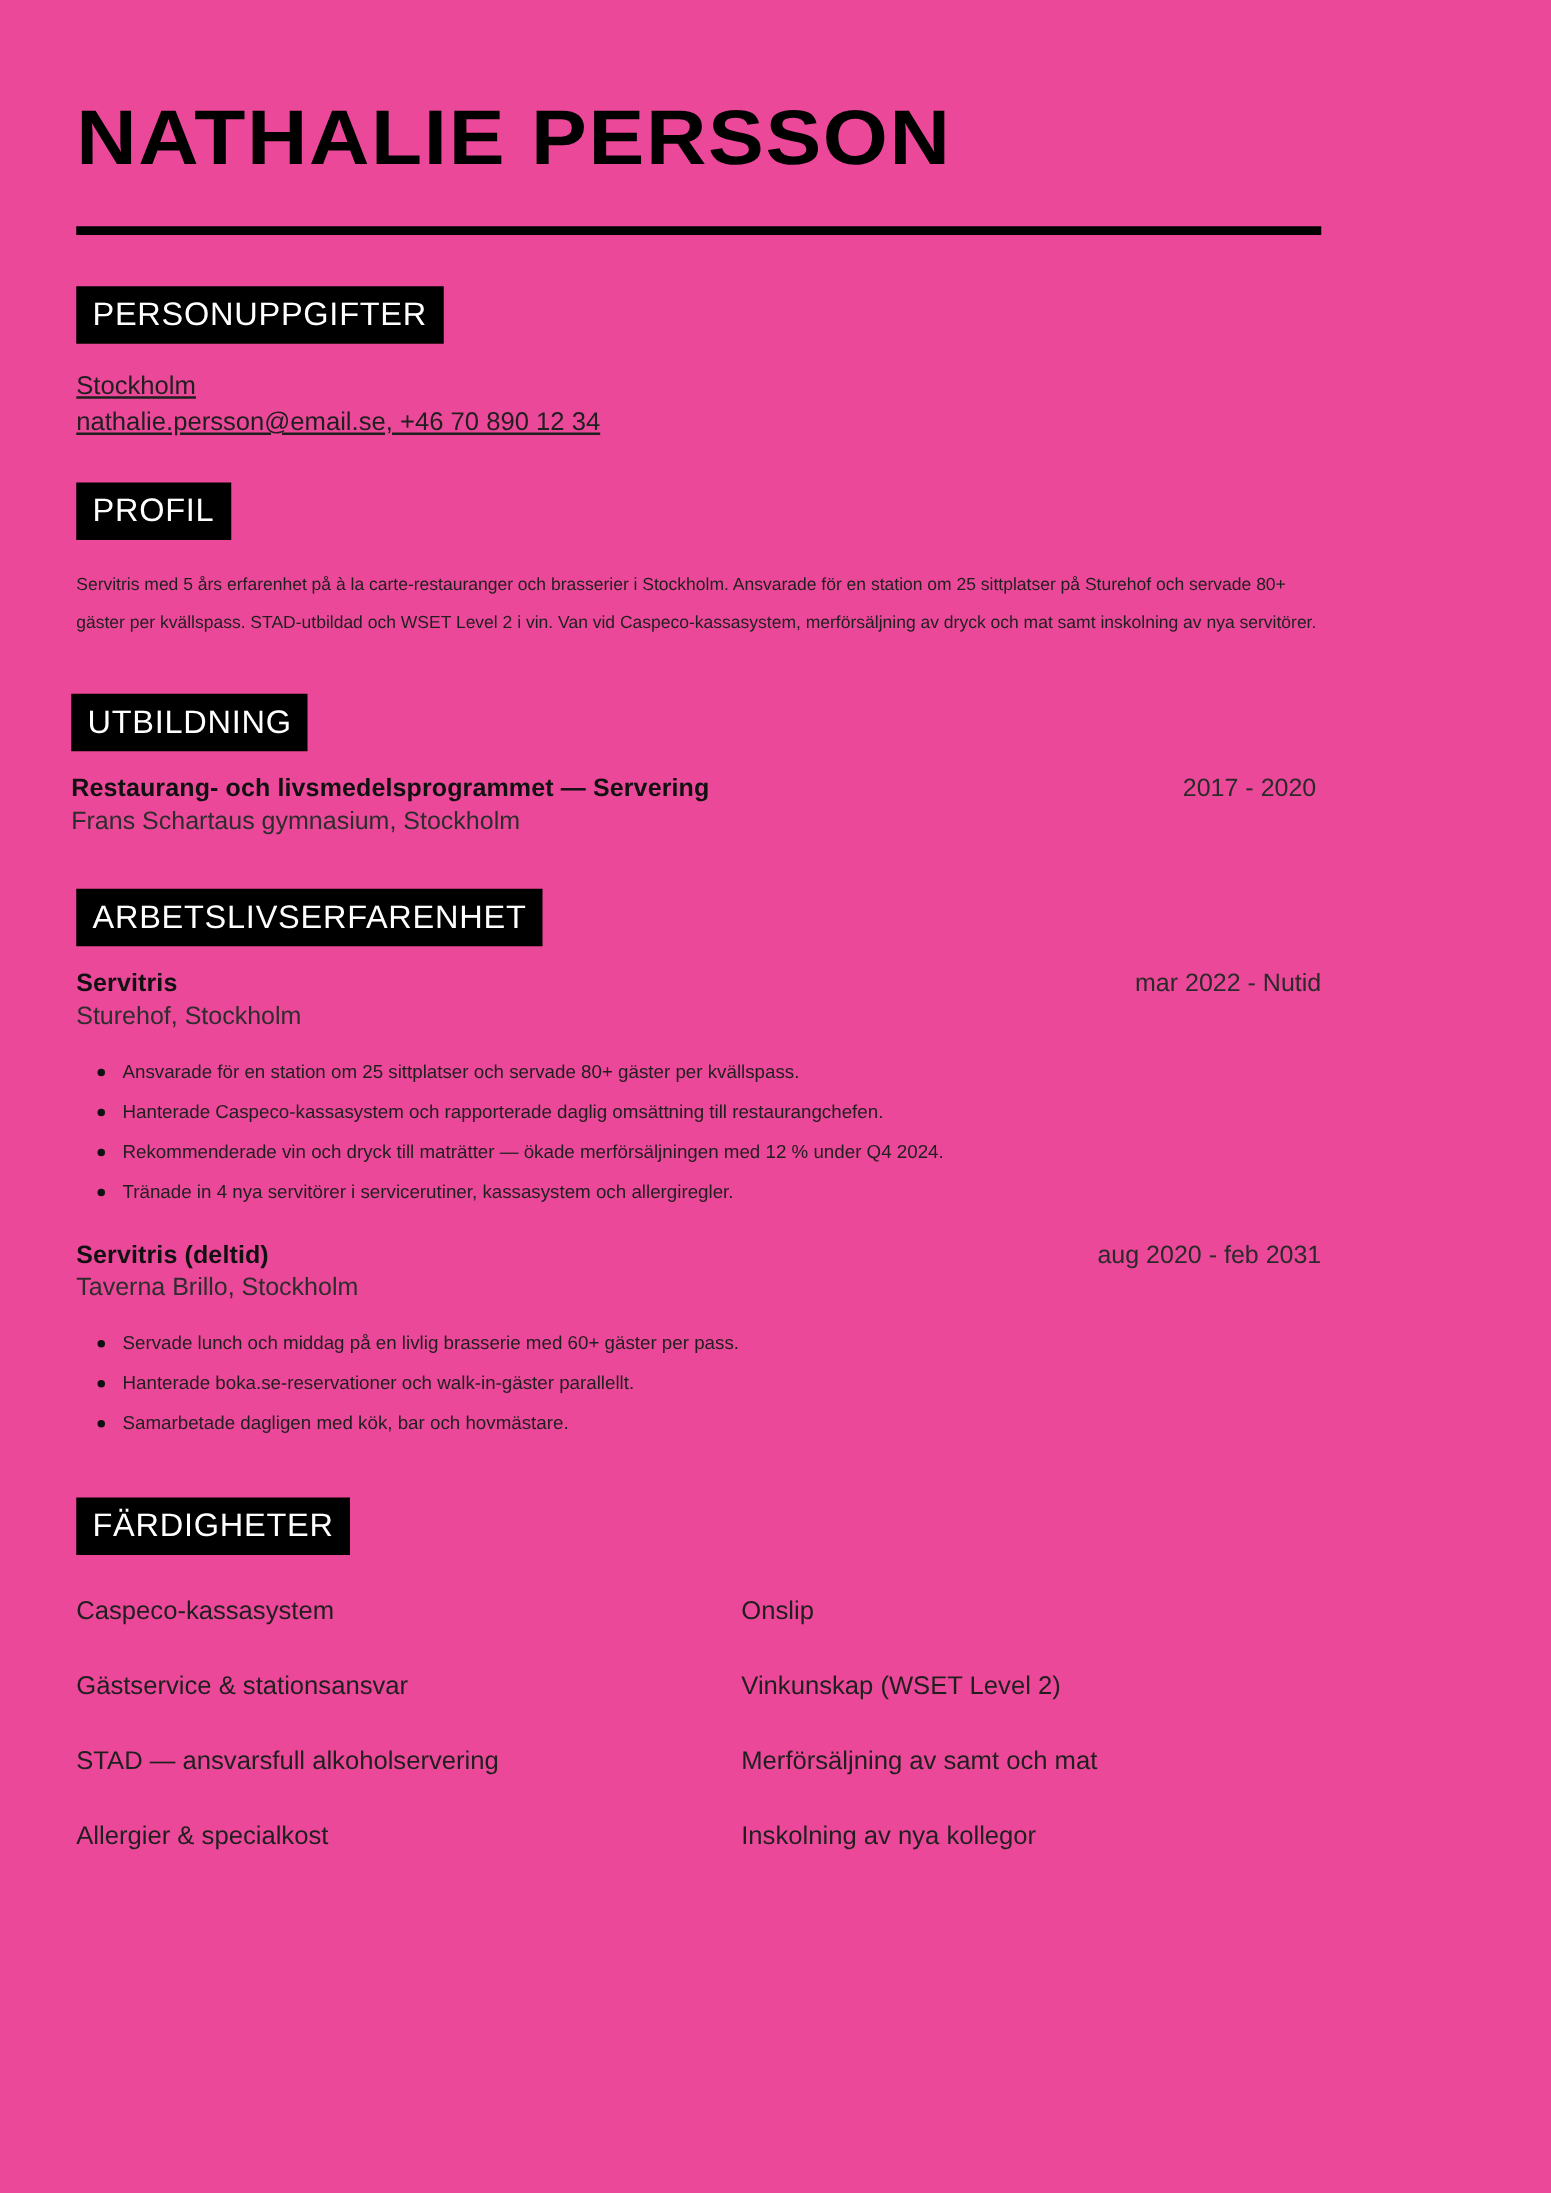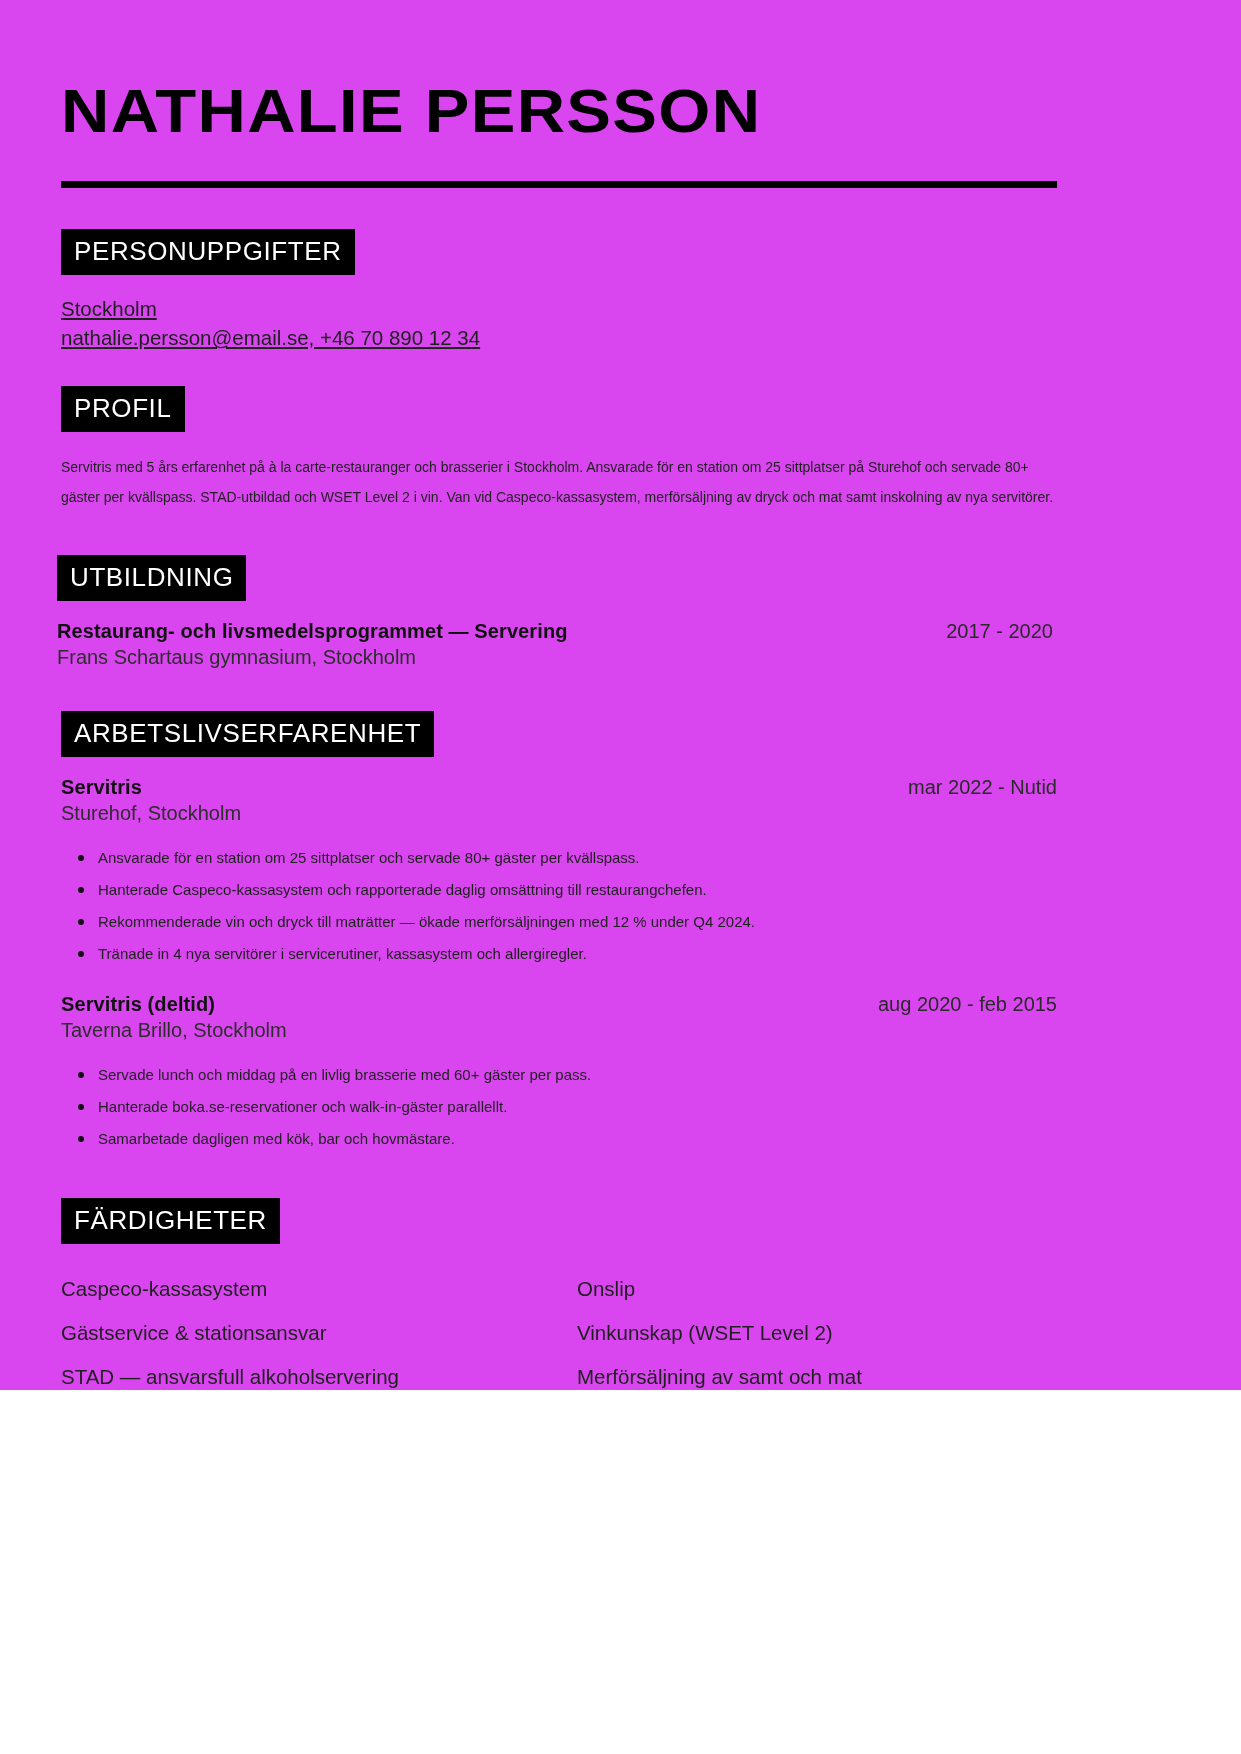--- a/index.html
+++ b/index.html
@@ -3,22 +3,22 @@
 <meta charset="utf-8">
 <style>
   html, body {
     margin: 0;
     padding: 0;
     background: #ffffff;
   }
   .page {
     position: relative;
     width: 1241px;
-    height: 1390px;
-    background: #d946ef;
+    height: 1754px;
+    background: #ec4899;
     box-sizing: border-box;
     padding: 78px 120px 0 57px;
     font-family: "Liberation Sans", sans-serif;
     color: #1a1a1a;
     overflow: hidden;
   }
   .content {
     width: 996px;
   }
 
@@ -138,20 +138,21 @@
     background: #111111;
     border-radius: 50%;
   }
 
   
   .skills-grid {
     margin-top: 23px;
     display: grid;
     grid-template-columns: 516px 1fr;
     row-gap: 0;
+    gap: 16px;
   }
   .skill-item {
     font-size: 20.5px;
     line-height: 44px;
     color: #1f1f1f;
   }
 </style>
 </head>
 <body>
 
@@ -198,21 +199,21 @@
           <li>Ansvarade för en station om 25 sittplatser och servade 80+ gäster per kvällspass.</li>
           <li>Hanterade Caspeco-kassasystem och rapporterade daglig omsättning till restaurangchefen.</li>
           <li>Rekommenderade vin och dryck till maträtter — ökade merförsäljningen med 12 % under Q4 2024.</li>
           <li>Tränade in 4 nya servitörer i servicerutiner, kassasystem och allergiregler.</li>
         </ul>
       </div>
 
       <div class="entry entry-job">
         <div class="entry-head">
           <span class="entry-title">Servitris (deltid)</span>
-          <span class="entry-date">aug 2020 - feb 2015</span>
+          <span class="entry-date">aug 2020 - feb 2031</span>
         </div>
         <div class="entry-sub">Taverna Brillo, Stockholm</div>
         <ul class="bullets">
           <li>Servade lunch och middag på en livlig brasserie med 60+ gäster per pass.</li>
           <li>Hanterade boka.se-reservationer och walk-in-gäster parallellt.</li>
           <li>Samarbetade dagligen med kök, bar och hovmästare.</li>
         </ul>
       </div>
     </div>
 

